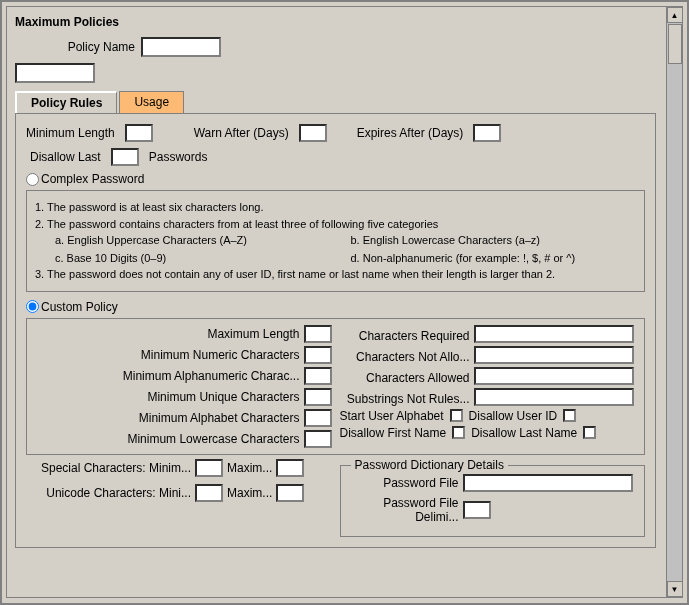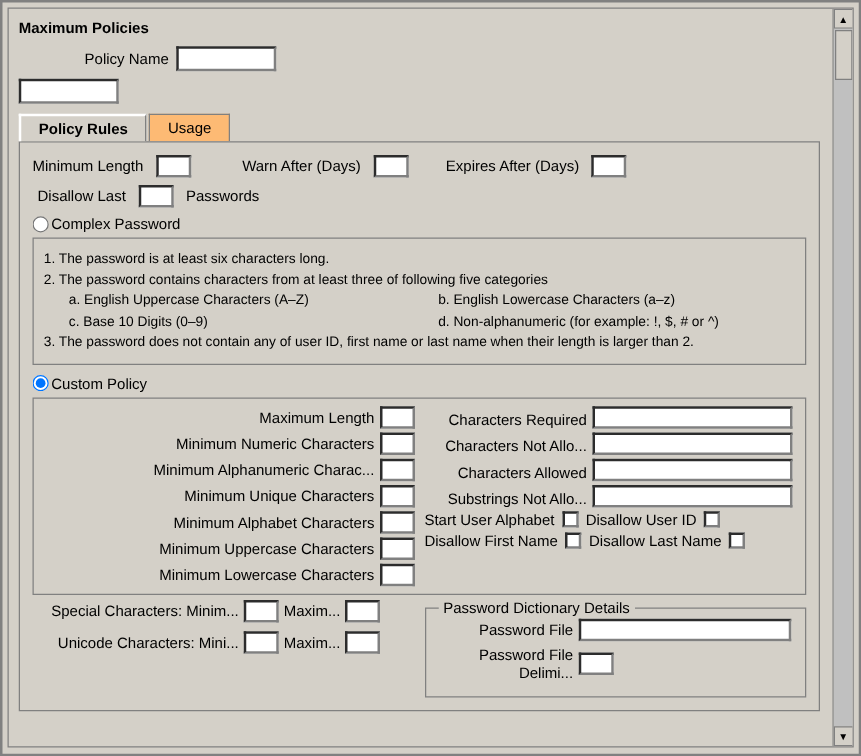--- a/index.html
+++ b/index.html
@@ -322,44 +322,40 @@
               </div>
               <div class="cp-field">
                 <span class="cp-field-label">Minimum Unique Characters</span>
                 <input type="text" class="cp-input" value="" style="">
               </div>
               <div class="cp-field">
                 <span class="cp-field-label">Minimum Alphabet Characters</span>
                 <input type="text" class="cp-input" value="" style="">
               </div>
               <div class="cp-field">
-                <span class="cp-field-label">Minimum Uppercase Characters</span>
-                <input type="text" class="cp-input" value="" style="">
-              </div>
-              <div class="cp-field">
                 <span class="cp-field-label">Minimum Lowercase Characters</span>
                 <input type="text" class="cp-input" value="" style="">
               </div>
             </div>
 
             <div style="display: flex; flex-direction: column; gap: 3px;">
               <div class="cp-right-field">
                 <span class="cp-right-label">Characters Required</span>
                 <input type="text" class="cp-input-lg" value="" style="">
               </div>
               <div class="cp-right-field">
                 <span class="cp-right-label">Characters Not Allo...</span>
                 <input type="text" class="cp-input-lg" value="" style="">
               </div>
               <div class="cp-right-field">
                 <span class="cp-right-label">Characters Allowed</span>
                 <input type="text" class="cp-input-lg" value="" style="">
               </div>
               <div class="cp-right-field">
-                <span class="cp-right-label">Substrings Not Allo...</span>
+                <span class="cp-right-label">Substrings Not Rules...</span>
                 <input type="text" class="cp-input-lg" value="" style="">
               </div>
 
               <div style="display: flex; align-items: center; gap: 6px; justify-content: flex-start; margin-left: 0;">
                 <span>Start User Alphabet</span>
                 <span class="check-box"></span>
                 <span>Disallow User ID</span>
                 <span class="check-box"></span>
               </div>
 

